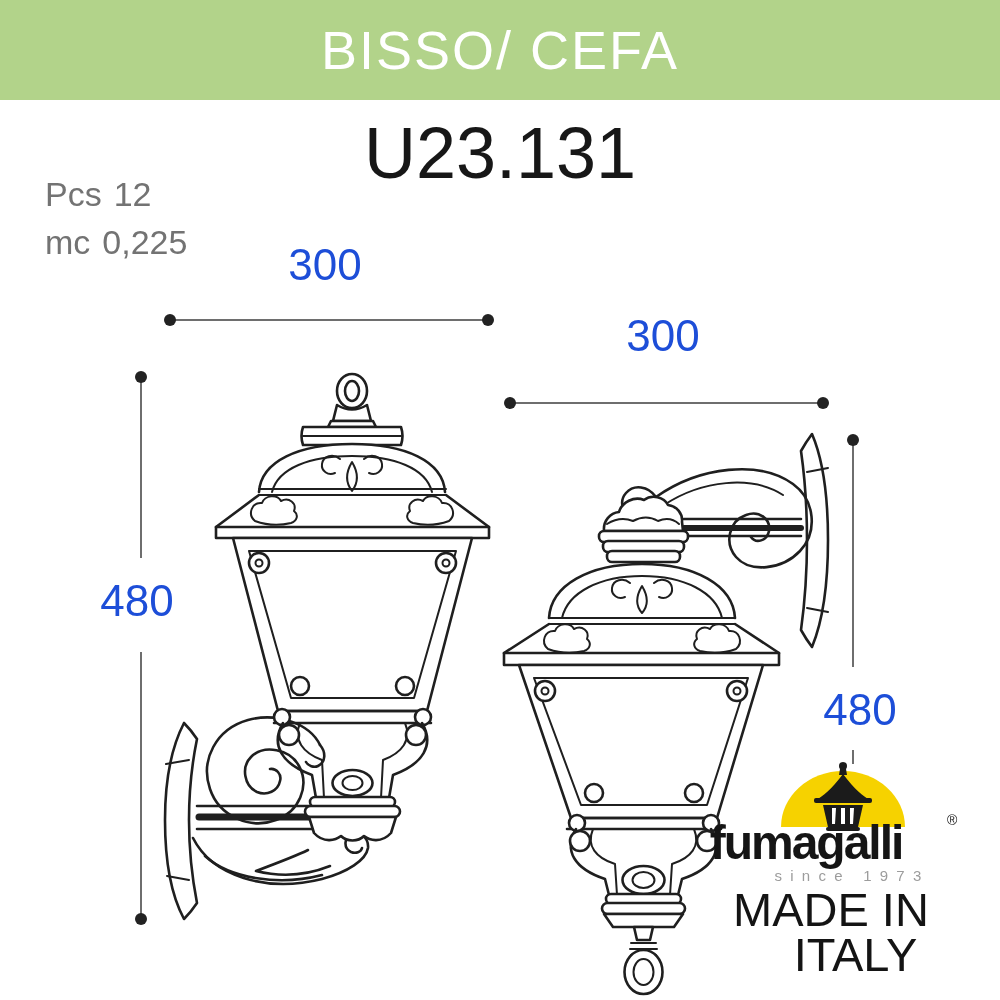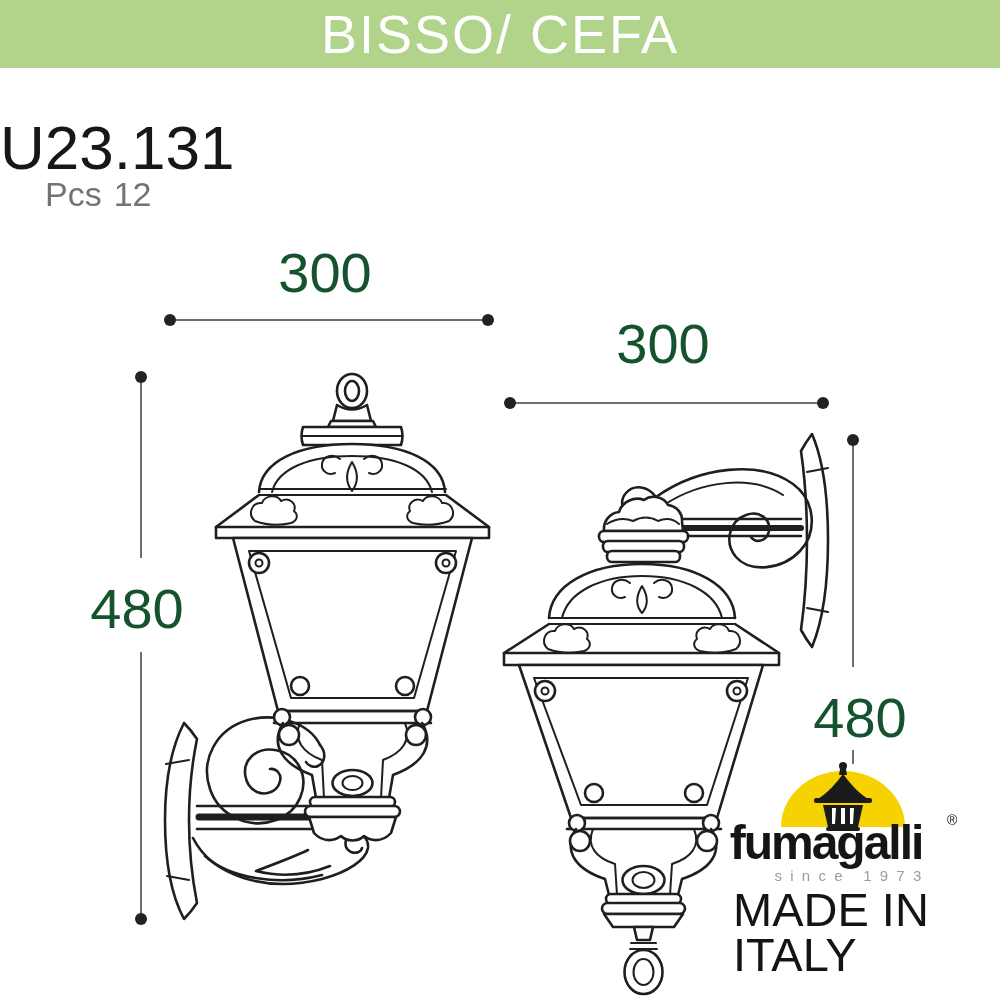--- a/index.html
+++ b/index.html
@@ -1,50 +1,53 @@
 <!DOCTYPE html>
 <html><head>
 <meta charset="utf-8">
 <style>
   html,body{margin:0;padding:0;background:#ffffff;}
   #stage{position:relative;width:1000px;height:1000px;background:#ffffff;overflow:hidden;
          font-family:"Liberation Sans",sans-serif;}
-  .hdr{position:absolute;left:0;top:0;width:1000px;height:68px;background:#b2d38a;
+  .hdr{position:absolute;left:0;top:0;width:1000px;height:100px;background:#b2d38a;
        display:flex;align-items:center;justify-content:center;}
   .hdr-title{color:#ffffff;font-size:54px;letter-spacing:2px;font-weight:400;}
-  .model{position:absolute;left:0;top:112px;width:1000px;
-         font-size:62px;color:#171717;}
+  .model{position:absolute;left:0;top:112px;width:1000px;text-align:center;
+         font-size:72px;color:#171717;}
   .specs{position:absolute;left:45px;top:170px;font-size:34px;color:#737373;line-height:48px;}
   .spec-line .v{margin-left:12px;}
-  .dim{position:absolute;width:160px;text-align:center;font-size:56px;color:#14532d;}
+  .dim{position:absolute;width:160px;text-align:center;font-size:44px;color:#1d4ed8;}
   svg{position:absolute;left:0;top:0;}
-  .logo-brand{position:absolute;left:724px;top:815px;width:204px;text-align:center;
+  .logo-brand{position:absolute;left:704px;top:815px;width:204px;text-align:center;
       font-size:48px;font-weight:700;letter-spacing:-2px;color:#151515;z-index:3;}
   .logo-reg{position:absolute;left:947px;top:812px;font-size:14px;color:#151515;z-index:3;}
   .logo-since{position:absolute;left:752px;top:867px;width:200px;text-align:center;
       font-size:15px;color:#9c9c9c;letter-spacing:0.55em;z-index:3;white-space:nowrap;}
   .logo-made1{position:absolute;left:733px;top:882px;width:245px;text-align:left;
       font-size:47px;color:#141414;z-index:3;}
-  .logo-made2{position:absolute;left:733px;top:927px;width:245px;
+  .logo-made2{position:absolute;left:733px;top:927px;width:245px;text-align:center;
       font-size:47px;color:#141414;z-index:3;}
 </style>
 </head>
 <body>
 
 <div id="stage">
 
   <div class="hdr">
     <span class="hdr-title">BISSO/ CEFA</span>
   </div>
 
   <div class="model">U23.131</div>
 
   <div class="specs">
     <div class="spec-line">
       <span>Pcs</span><span class="v">12</span>
+    </div>
+    <div class="spec-line">
+      <span>mc</span><span class="v">0,225</span>
     </div>
   </div>
 
   <div class="dim" style="left:245px;top:240px;">300</div>
   <div class="dim" style="left:57px;top:576px;">480</div>
   <div class="dim" style="left:583px;top:311px;">300</div>
   <div class="dim" style="left:780px;top:685px;">480</div>
 
   <svg width="1000" height="1000" viewBox="0 0 1000 1000">
 

